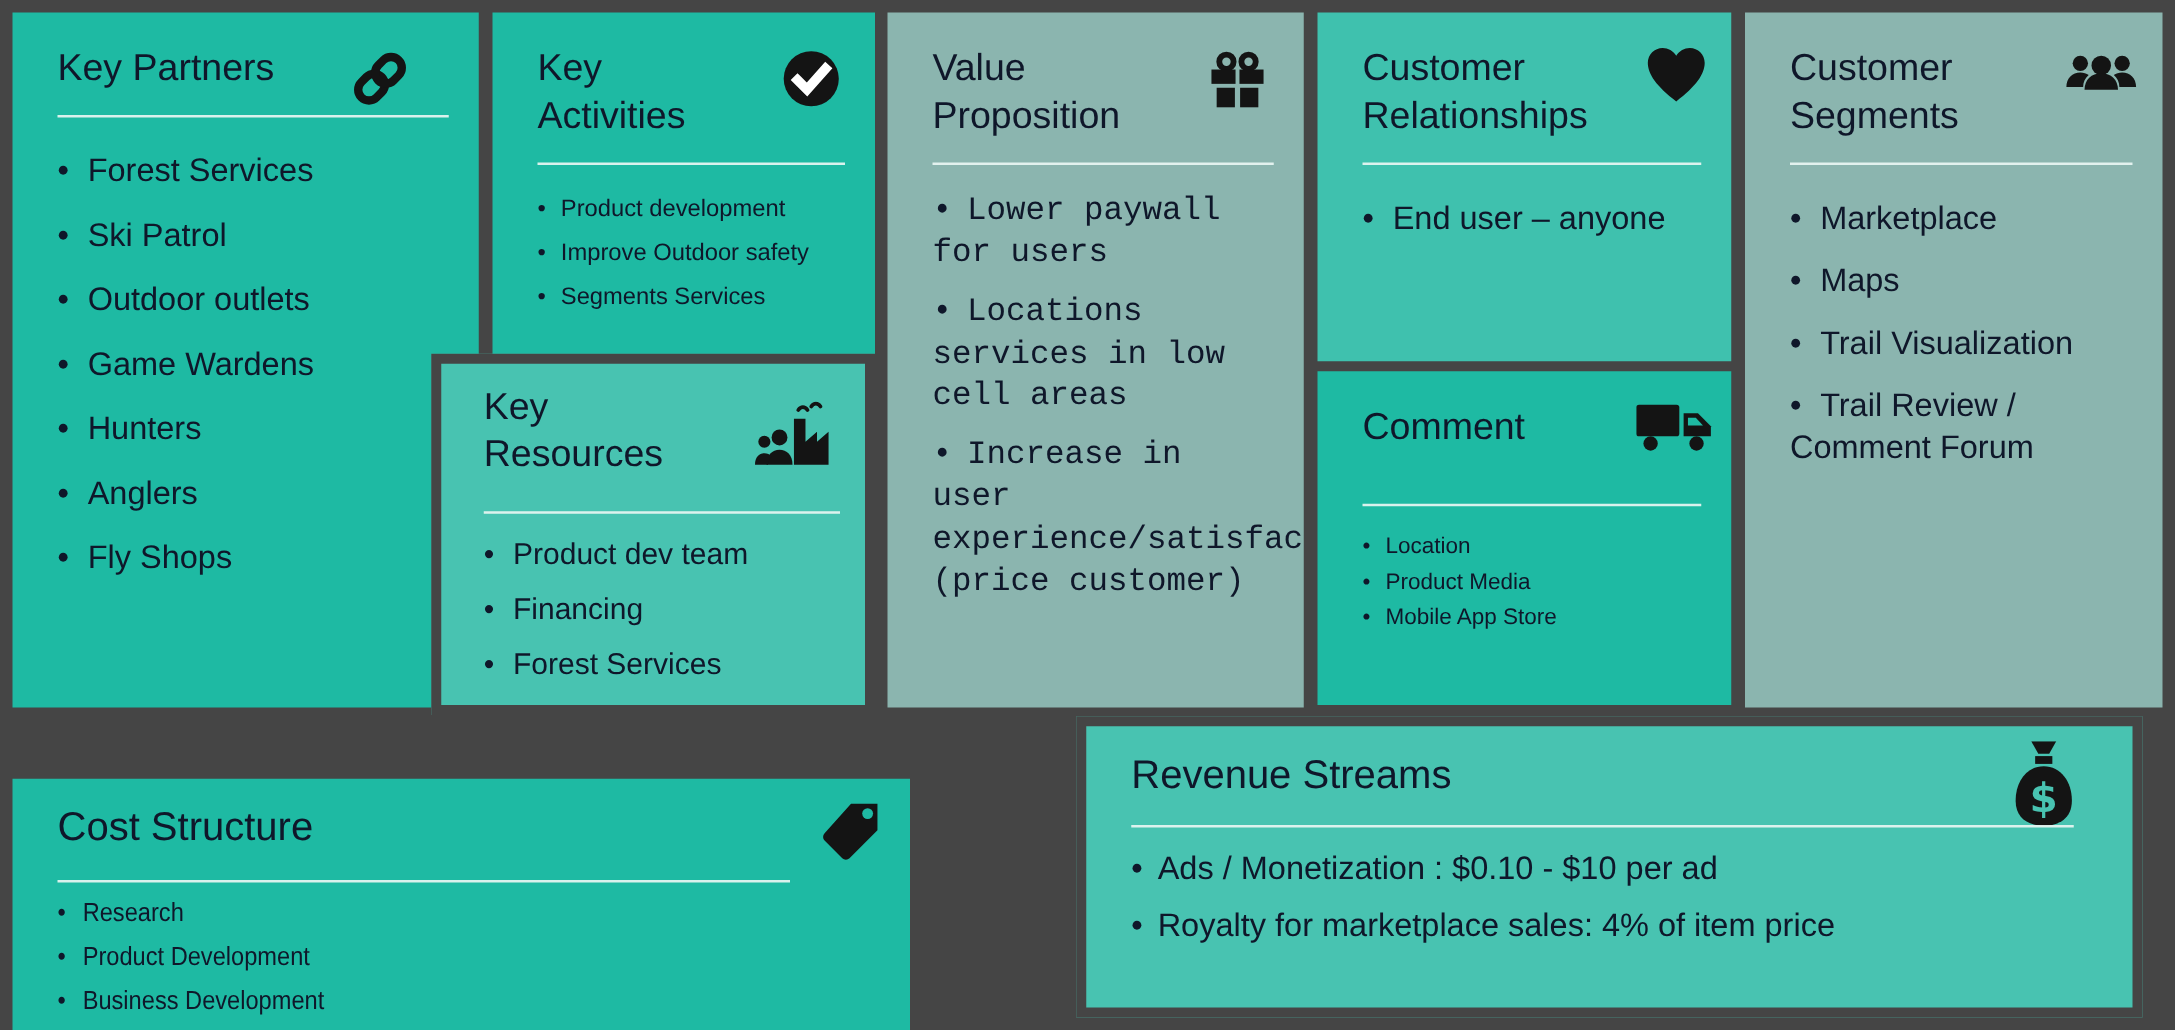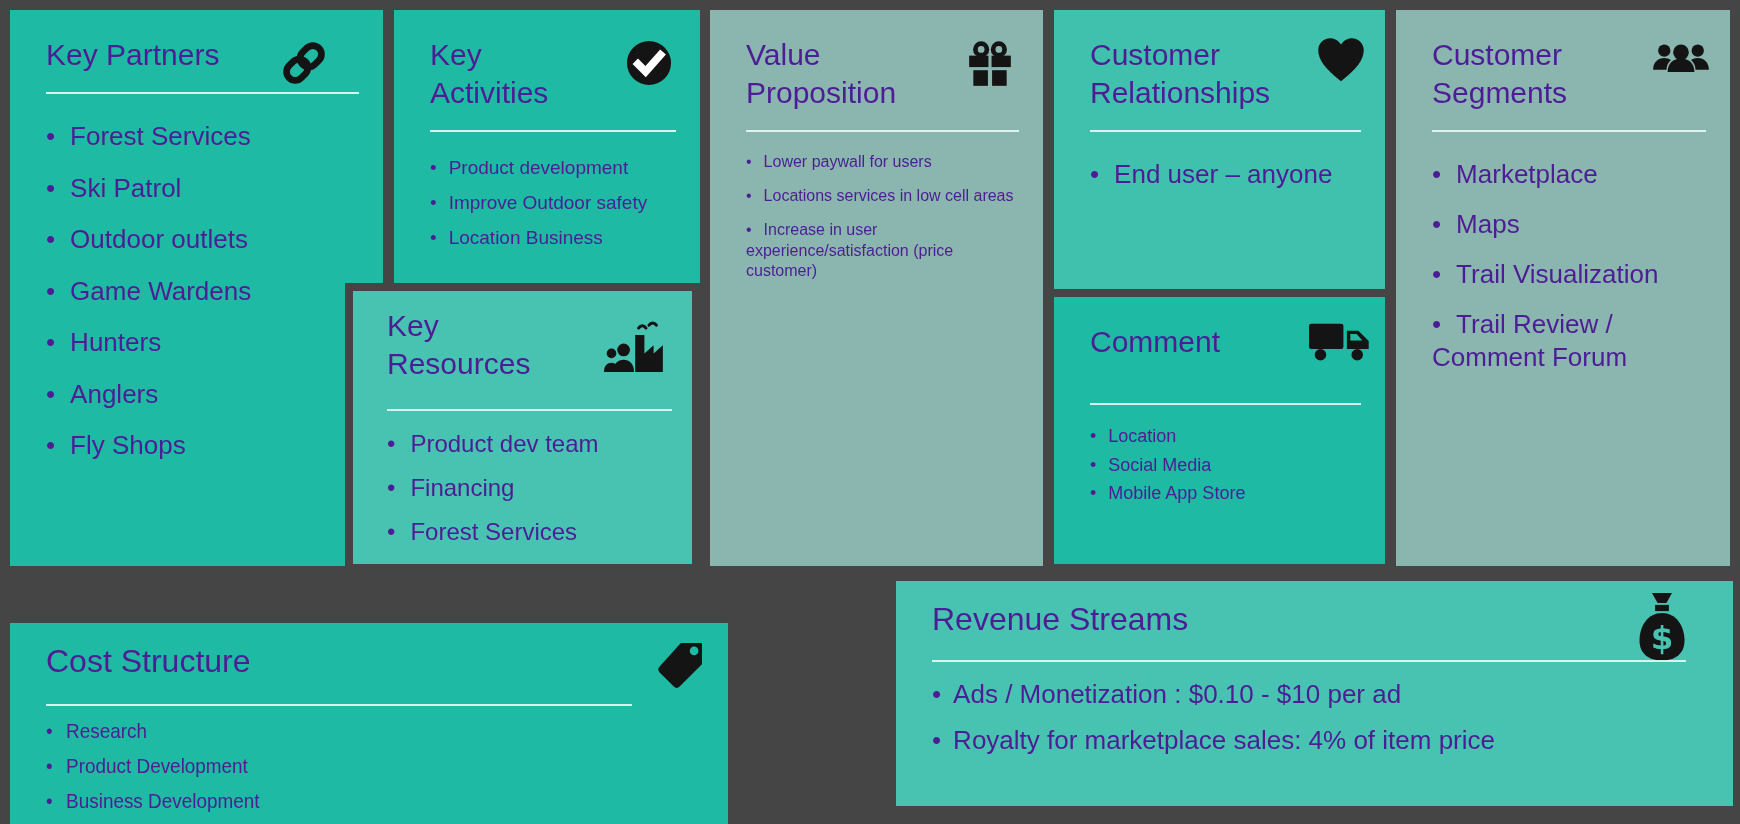--- a/index.html
+++ b/index.html
@@ -1,48 +1,48 @@
 <!DOCTYPE html>
 <html><head>
 <meta charset="utf-8">
 <style>
   html,body{margin:0;padding:0;background:#454545;}
   #canvas{position:relative;width:1740px;height:824px;background:#454545;overflow:hidden;
-          font-family:"Liberation Sans","DejaVu Sans",sans-serif;color:#4c1d95;}
+          font-family:"Liberation Sans","DejaVu Sans",sans-serif;color:#0f172a;}
   .panel{position:absolute;box-sizing:border-box;padding:26px 24px 0 36px;overflow:hidden;}
   .panel h2{margin:0;font-size:30px;line-height:1.27;font-weight:400;width:62%;}
   .icon{position:absolute;top:30px;right:28px;line-height:0;}
   .divider{height:2px;background:#e9f6f3;opacity:.92;margin-top:18px;}
   ul.list{list-style:none;margin:26px 0 0 0;padding:0;}
   li.li{font-size:26px;line-height:1.25;margin-bottom:19px;}
   li.li::before{content:"•";margin-right:15px;}
 
   
   #p-kp  {left:10px;  top:10px;  width:373px; height:556px; background:#1ebaa3;}
   #p-ka  {left:394px; top:10px;  width:306px; height:279px; background:#1ebaa3;}
   #p-kr  {left:345px; top:283px; width:355px; height:289px; background:#48c3b1;
           border:8px solid #454545; padding:16px 20px 0 34px; z-index:2;}
   #p-vp  {left:710px; top:10px;  width:333px; height:556px; background:#8bb5af;}
   #p-cr  {left:1054px;top:10px;  width:331px; height:279px; background:#3fc1ae;}
   #p-ch  {left:1054px;top:297px; width:331px; height:267px; background:#1ebaa3;}
   #p-cs  {left:1396px;top:10px;  width:334px; height:556px; background:#8bb5af;}
   #p-cost{left:10px;  top:575px; width:718px; height:239px; background:#1ebaa3; padding-top:18px;margin-top:48px;}
-  #p-rev {left:888px; top:573px; width:853px; height:241px; background:#48c3b1;
+  #p-rev {left:861px; top:573px; width:853px; height:241px; background:#48c3b1;
           border:8px solid #454545; padding-top:18px;}
 
   
   #p-kp .icon{right:56px;}
   #p-ka ul.list{margin-top:24px;}
   #p-ka li.li{font-size:19px;margin-bottom:11px;}
   #p-ka li.li::before{margin-right:12px;}
   #p-kr .divider{margin-top:26px;}
   #p-kr ul.list{margin-top:18px;}
   #p-kr li.li{font-size:24px;margin-bottom:14px;}
   #p-vp ul.list{margin-top:20px;}
-  #p-vp li.li{font-size:16px;line-height:1.3;margin-bottom:13px;}
+  #p-vp li.li{font-size:26px;line-height:1.3;margin-bottom:13px;font-family:Liberation Mono, monospace;}
   #p-vp li.li::before{margin-right:12px;}
   #p-cr .icon{top:24px;right:18px;}
   #p-ch .icon{top:22px;right:14px;}
   #p-ch .divider{margin-top:42px;}
   #p-ch ul.list{margin-top:20px;}
   #p-ch li.li{font-size:18px;margin-bottom:6px;}
   #p-ch li.li::before{margin-right:12px;}
   #p-cs .icon{top:26px;right:20px;}
   #p-cs li.li{line-height:1.3;margin-bottom:16px;}
   #p-cost h2,#p-rev h2{font-size:32px;width:auto;}
@@ -88,21 +88,21 @@
     <span class="icon">
       <svg viewBox="0 0 48 48" width="46" height="46">
           <circle cx="24" cy="24" r="23" fill="#141414"></circle>
           <path d="M12.5 25l8 8L36 15.5" fill="none" stroke="#fff" stroke-width="8" stroke-linecap="square"></path>
         </svg>
     </span>
     <div class="divider"></div>
     <ul class="list">
       <li class="li"><span>Product development</span></li>
       <li class="li"><span>Improve Outdoor safety</span></li>
-      <li class="li"><span>Location Business</span></li>
+      <li class="li"><span>Segments Services</span></li>
     </ul>
   </section>
 
   <section class="panel" id="p-kr">
     <h2>Key Resources</h2>
     <span class="icon">
       <svg viewBox="0 0 52 44" width="60" height="51">
           <g fill="#141414">
             <path d="M27 44V12h8v16l8-7v7l8-7v23z"></path>
             <circle cx="17" cy="25" r="5.5"></circle>
@@ -168,21 +168,21 @@
             <path d="M33 10h10l9 9v7H33z"></path>
             <circle cx="10" cy="31" r="5"></circle>
             <circle cx="42" cy="31" r="5"></circle>
           </g>
           <path d="M36 13h5.5l5 5.5H36z" fill="#1ebaa3"></path>
         </svg>
     </span>
     <div class="divider"></div>
     <ul class="list">
       <li class="li"><span>Location</span></li>
-      <li class="li"><span>Social Media</span></li>
+      <li class="li"><span>Product Media</span></li>
       <li class="li"><span>Mobile App Store</span></li>
     </ul>
   </section>
 
   <section class="panel" id="p-cs">
     <h2>Customer Segments</h2>
     <span class="icon">
       <svg viewBox="0 0 52 40" width="58" height="45">
           <g fill="#141414">
             <circle cx="11" cy="13" r="5.5"></circle>

